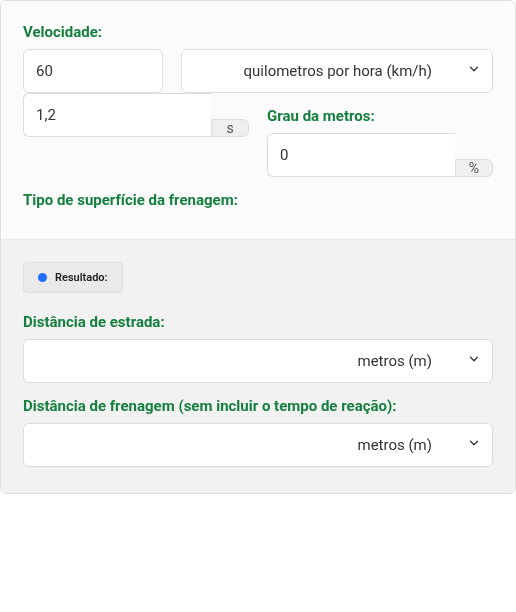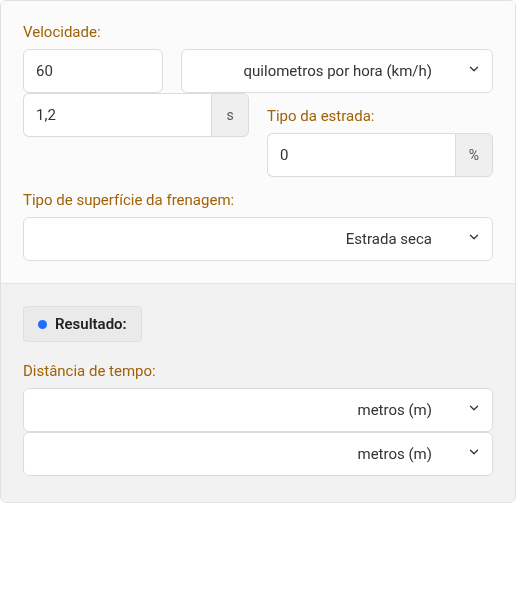--- a/index.html
+++ b/index.html
@@ -22,25 +22,25 @@
   }
   .section.top {
     background: #fbfbfb;
   }
   .section.bottom {
     background: #f2f2f2;
     border-top: 1px solid #e5e5e5;
     padding-bottom: 26px;
   }
   .label {
-    font-weight: 400;
+    font-weight: 700;
     font-size: 15px;
     margin-top: 14px;
     margin-bottom: 8px;
-    color: #a16207;
+    color: #15803d;
   }
   .label.first { margin-top: 4px; }
   .row {
     display: flex;
     gap: 18px;
   }
   .col { flex: 1; min-width: 0; }
   .col-narrow { flex: 0 0 140px; }
   .col-grow { flex: 1; }
   .input, .select {
@@ -51,20 +51,21 @@
     background: #fff;
     padding: 0 12px;
     font-size: 15px;
     font-family: inherit;
     color: #333;
     outline: none;
   }
   .input-group {
     display: flex;
     width: 100%;
+    align-items: flex-end;
   }
   .input-group .input {
     border-top-right-radius: 0;
     border-bottom-right-radius: 0;
     border-right: none;
   }
   .addon {
     flex: 0 0 auto;
     display: flex;
     align-items: center;
@@ -100,21 +101,21 @@
   }
   .result-chip {
     display: inline-flex;
     align-items: center;
     gap: 8px;
     background: #eaeaea;
     border: 1px solid #dedede;
     border-radius: 4px;
     padding: 8px 14px;
     font-weight: 600;
-    font-size: 15px;
+    font-size: 11px;
     margin-top: 4px;
     margin-bottom: 6px;
   }
   .dot {
     width: 9px;
     height: 9px;
     border-radius: 50%;
     background: #1f6dff;
     display: inline-block;
   }
@@ -145,61 +146,54 @@
     </div>
 
     <div class="row">
       <div class="col">
         <div class="input-group">
           <input class="input" type="text" value="1,2" style="">
           <div class="addon">s</div>
         </div>
       </div>
       <div class="col">
-        <div class="label">Tipo da estrada:</div>
+        <div class="label">Grau da metros:</div>
         <div class="input-group">
           <input class="input" type="text" value="0" style="">
           <div class="addon">%</div>
         </div>
       </div>
     </div>
 
     <div class="label">Tipo de superfície da frenagem:</div>
-    <div class="select-wrap">
-      <button class="select">Estrada seca</button>
-      <span class="chevron">
-        <svg class="chev" viewBox="0 0 24 24" fill="none" stroke="currentColor" stroke-width="2.2" stroke-linecap="round" stroke-linejoin="round">
-            <polyline points="6 9 12 15 18 9"></polyline>
-          </svg>
-      </span>
-    </div>
 
   </div>
 
   <div class="section bottom">
 
     <div class="result-chip">
       <span class="dot"></span>
       <span>Resultado:</span>
     </div>
 
-    <div class="label">Distância de tempo:</div>
+    <div class="label">Distância de estrada:</div>
     <div class="row">
       <div class="col-grow">
         <div class="select-wrap">
           <button class="select">metros (m)</button>
           <span class="chevron">
             <svg class="chev" viewBox="0 0 24 24" fill="none" stroke="currentColor" stroke-width="2.2" stroke-linecap="round" stroke-linejoin="round">
                 <polyline points="6 9 12 15 18 9"></polyline>
               </svg>
           </span>
         </div>
       </div>
     </div>
 
+    <div class="label">Distância de frenagem (sem incluir o tempo de reação):</div>
     <div class="row">
       <div class="col-grow">
         <div class="select-wrap">
           <button class="select">metros (m)</button>
           <span class="chevron">
             <svg class="chev" viewBox="0 0 24 24" fill="none" stroke="currentColor" stroke-width="2.2" stroke-linecap="round" stroke-linejoin="round">
                 <polyline points="6 9 12 15 18 9"></polyline>
               </svg>
           </span>
         </div>

